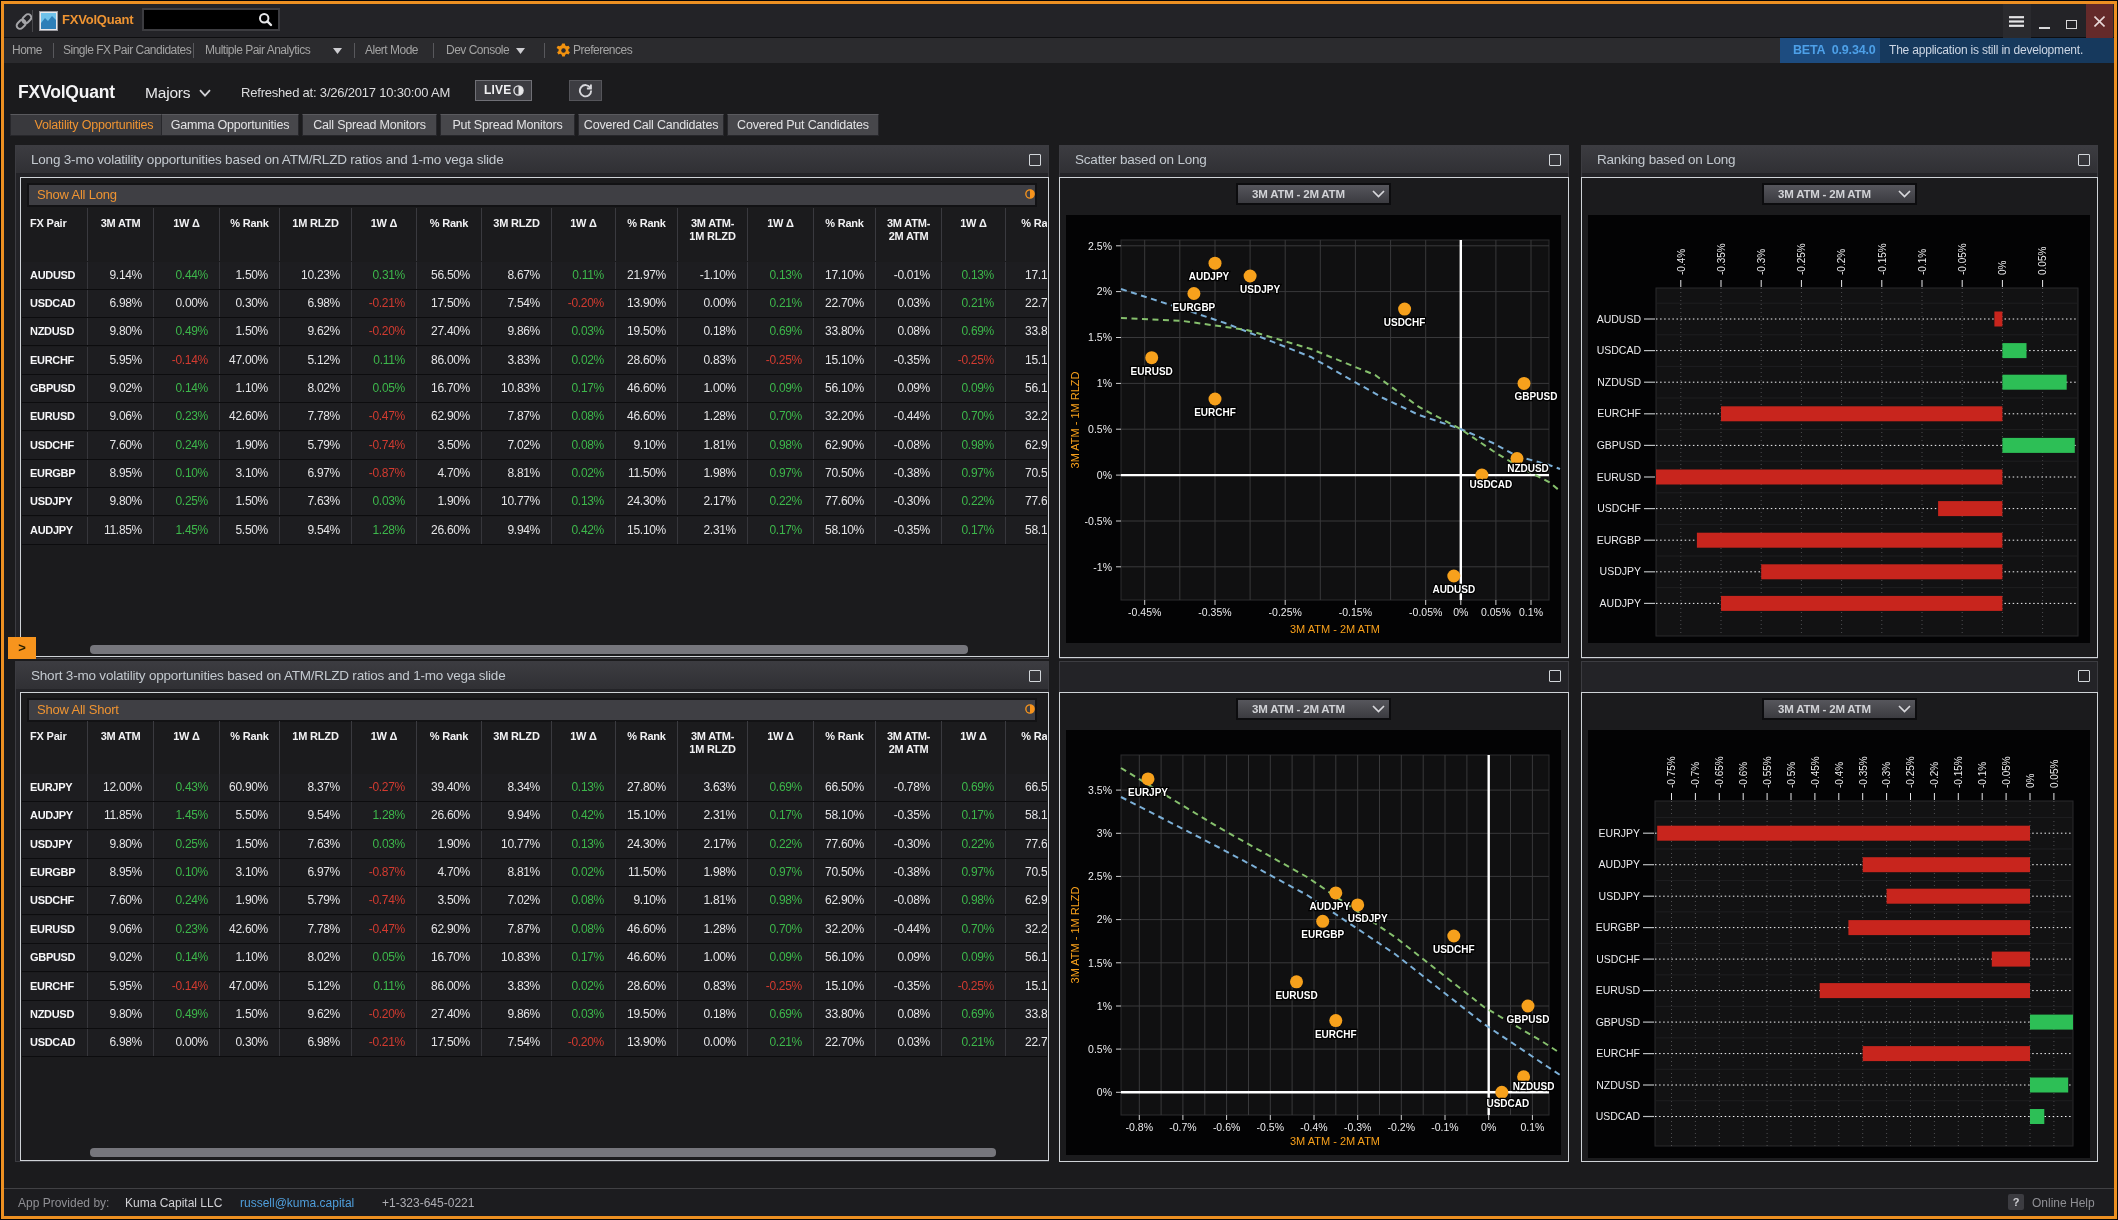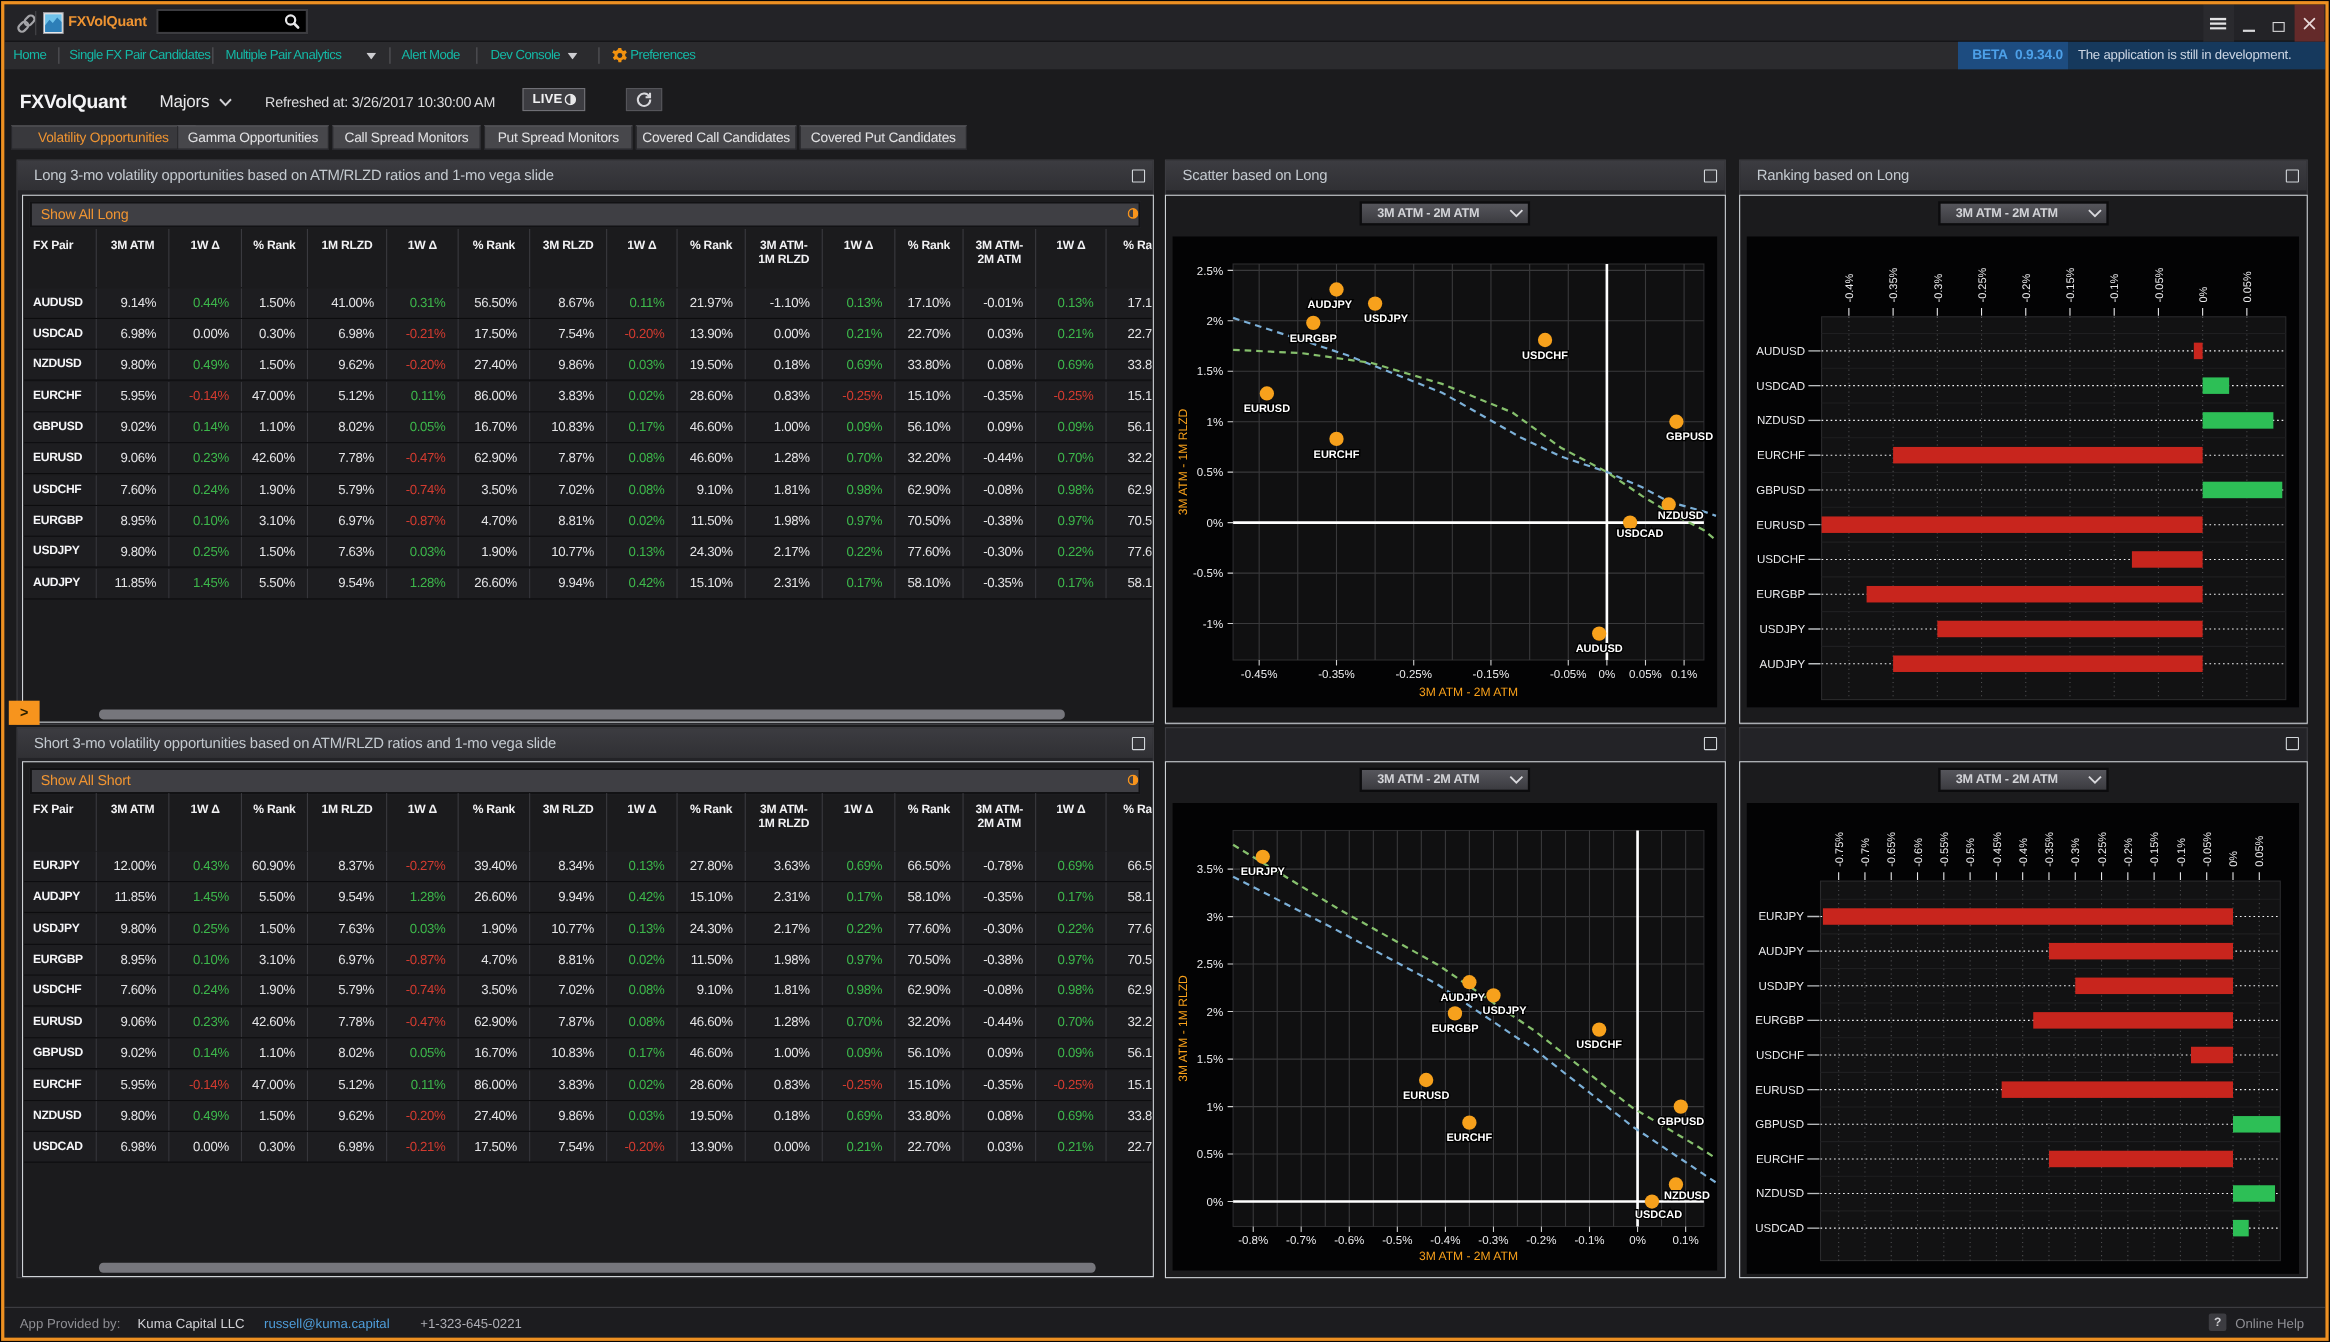--- a/index.html
+++ b/index.html
@@ -2,21 +2,21 @@
 <html><head><meta charset="utf-8"><style>
 *{margin:0;padding:0;box-sizing:border-box}
 html,body{width:2118px;height:1220px;overflow:hidden;background:#050507;
  font-family:"Liberation Sans",sans-serif;-webkit-font-smoothing:antialiased}
 .abs{position:absolute}
 #frame{position:absolute;left:1px;top:1px;width:2116px;height:1218px;border:3px solid #ed9022;z-index:99;pointer-events:none}
 #app{position:absolute;left:4px;top:4px;width:2110px;height:1212px;background:#1b1b1d;overflow:hidden}
 
 .titlebar{position:absolute;left:0;top:0;width:2110px;height:34px;background:#232327;border-bottom:1px solid #0e0e10}
 .menubar{position:absolute;left:0;top:34px;width:2110px;height:25px;background:#2b2b2e}
-.mi{position:absolute;top:0;height:25px;line-height:25px;color:#14b8a6;font-size:12px;letter-spacing:-0.5px}
+.mi{position:absolute;top:0;height:25px;line-height:25px;color:#a3a3a3;font-size:12px;letter-spacing:-0.5px}
 .msep{position:absolute;top:5px;height:15px;width:1px;background:#58585c}
 .tab{position:absolute;top:0;height:22px;line-height:21px;text-align:center;font-size:12.5px;letter-spacing:-0.2px;
  color:#e2e2e4;background:#47474b;border:1px solid #27272b;border-top-color:#5a5a5e}
 .tab.on{background:#39393d;color:#ef9432}
 .panel{position:absolute;background:#232327;border:1px solid #3c3c41}
 .ptitle{position:absolute;left:0;top:0;right:0;height:27px;line-height:27px;
  background:linear-gradient(#3c3c41,#303034);color:#c3c9cf;font-size:13.5px;letter-spacing:-0.2px;padding-left:15px}
 .pchk{position:absolute;top:8px;width:12px;height:12px;border:1.5px solid #d2d6da;border-radius:1px;background:transparent}
 .cbox{position:absolute;background:#1b1b1d;border:1px solid #cfd3d7}
 .showall{position:absolute;background:#3f3f44;border:2px solid #121214;color:#ef9432;font-size:13px;letter-spacing:-0.2px}
@@ -152,21 +152,21 @@
 <div class="hcell" style="width:62px">% Rank</div>
 <div class="hcell" style="width:66px">3M ATM-<br>2M ATM</div>
 <div class="hcell" style="width:64px">1W Δ</div>
 <div class="hcell" style="width:70px">% Rank</div>
 </div>
 <div class="trow" style="left:18px;top:257.5px;width:1025px;overflow:hidden">
 <div class="tcell fx" style="width:66px">AUDUSD</div>
 <div class="tcell " style="width:66px">9.14%</div>
 <div class="tcell g" style="width:66px">0.44%</div>
 <div class="tcell " style="width:60px">1.50%</div>
-<div class="tcell " style="width:72px">41.00%</div>
+<div class="tcell " style="width:72px">10.23%</div>
 <div class="tcell g" style="width:65px">0.31%</div>
 <div class="tcell " style="width:65px">56.50%</div>
 <div class="tcell " style="width:70px">8.67%</div>
 <div class="tcell g" style="width:64px">0.11%</div>
 <div class="tcell " style="width:62px">21.97%</div>
 <div class="tcell " style="width:70px">-1.10%</div>
 <div class="tcell g" style="width:66px">0.13%</div>
 <div class="tcell " style="width:62px">17.10%</div>
 <div class="tcell " style="width:66px">-0.01%</div>
 <div class="tcell g" style="width:64px">0.13%</div>

